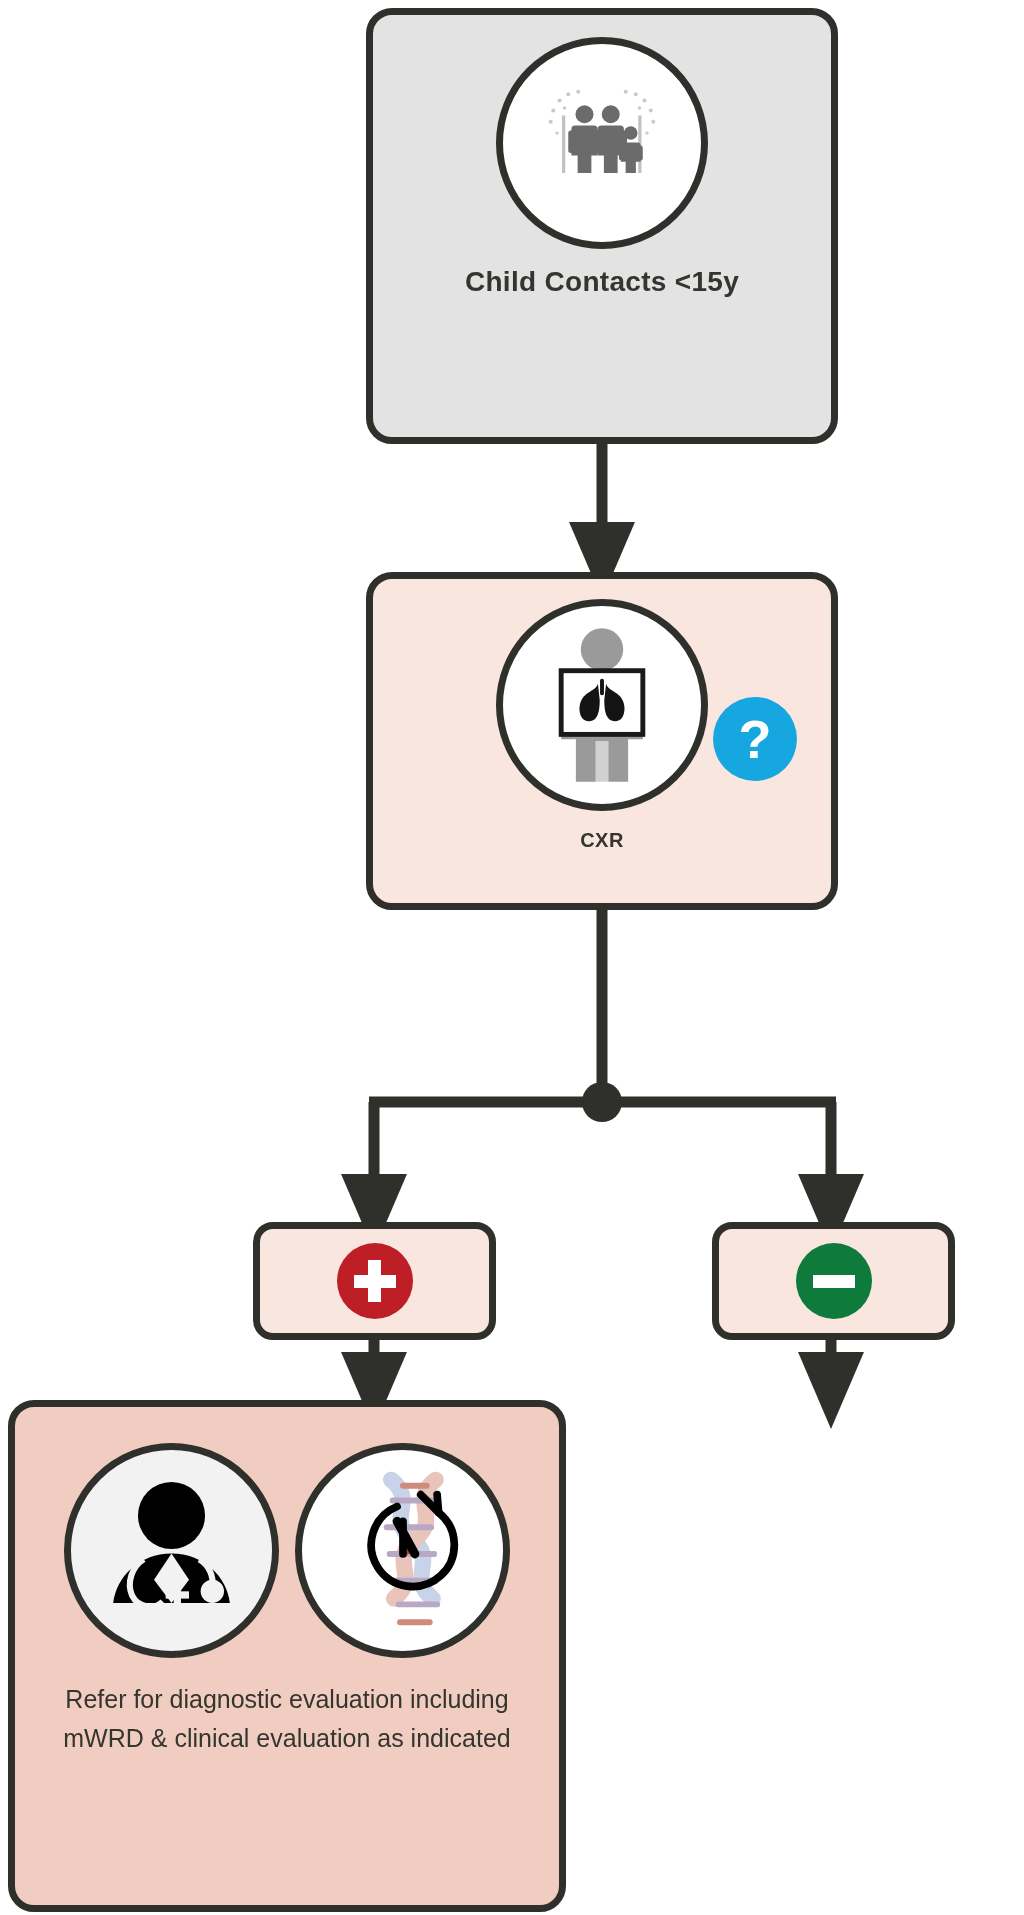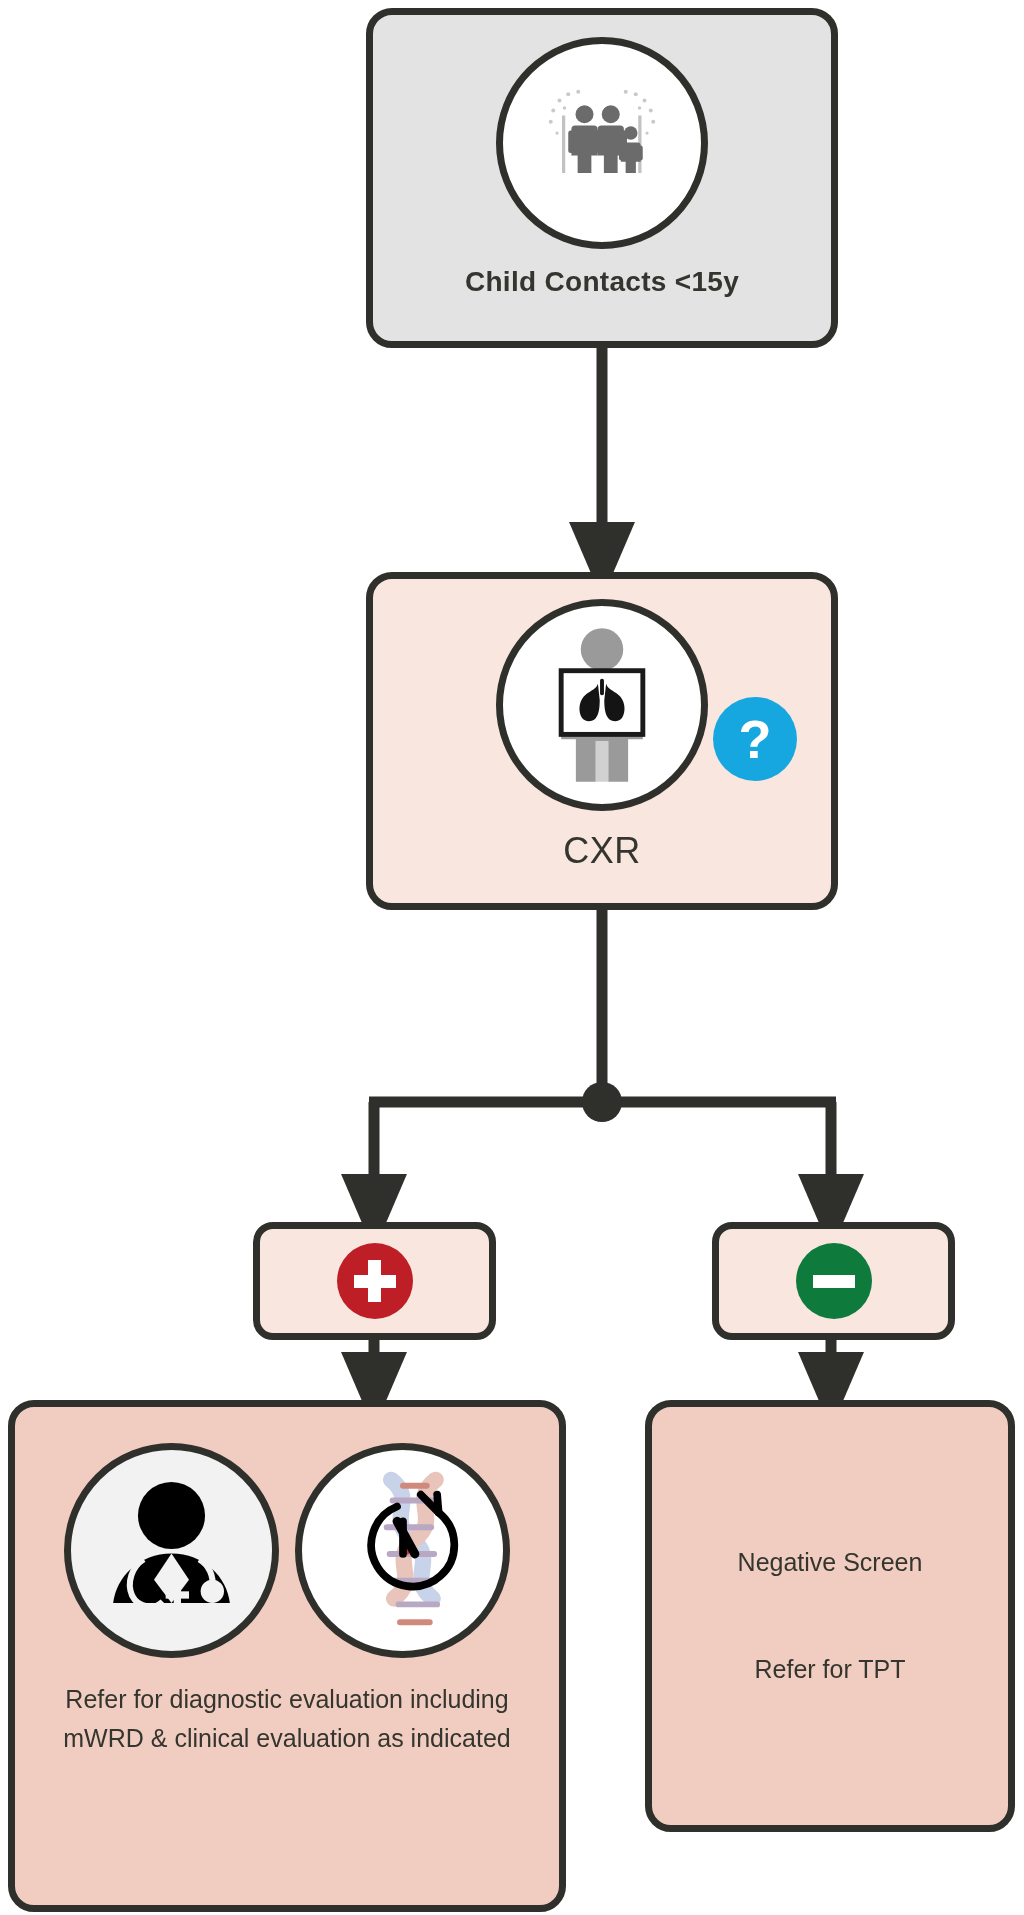--- a/index.html
+++ b/index.html
@@ -34,21 +34,21 @@
     display: flex;
     flex-direction: column;
     align-items: center;
   }
 
   
   #node-child-contacts {
     left: 366px;
     top: 8px;
     width: 472px;
-    height: 340px;
+    height: 436px;
     background: #e3e3e3;
     justify-content: flex-start;
     padding-top: 22px;
   }
   
   #node-cxr {
     left: 366px;
     top: 572px;
     width: 472px;
     height: 338px;
@@ -114,22 +114,22 @@
     text-align: center;
     line-height: 1.35;
   }
   #label-child-contacts {
     font-size: 28px;
     font-weight: bold;
     letter-spacing: 0.3px;
     margin-top: 14px;
   }
   #label-cxr {
-    font-size: 36px;
-    font-weight: normal;
+    font-size: 20px;
+    font-weight: bold;
     letter-spacing: 0.5px;
     margin-top: 16px;
   }
   #label-refer-diagnostic {
     font-size: 25px;
     font-weight: normal;
     margin-top: 22px;
     padding: 0 14px;
     line-height: 1.55;
   }
@@ -333,19 +333,14 @@
             <path d="M60 40 l0 22"></path>
             <path d="M60 62 l10 0" stroke-width="0"></path>
           </g>
           <path d="M56 40 L68 62" fill="none" stroke="#000000" stroke-width="6" stroke-linecap="round"></path>
         </svg>
       </div>
     </div>
     <div class="node-label" id="label-refer-diagnostic">Refer for diagnostic evaluation including mWRD &amp; clinical evaluation as indicated</div>
   </div>
 
-  <div class="node" id="node-negative-screen">
-    <div class="neg-line">Negative Screen</div>
-    <div class="neg-gap"></div>
-    <div class="neg-line">Refer for TPT</div>
-  </div>
 
 </div>
 
 </body></html>

